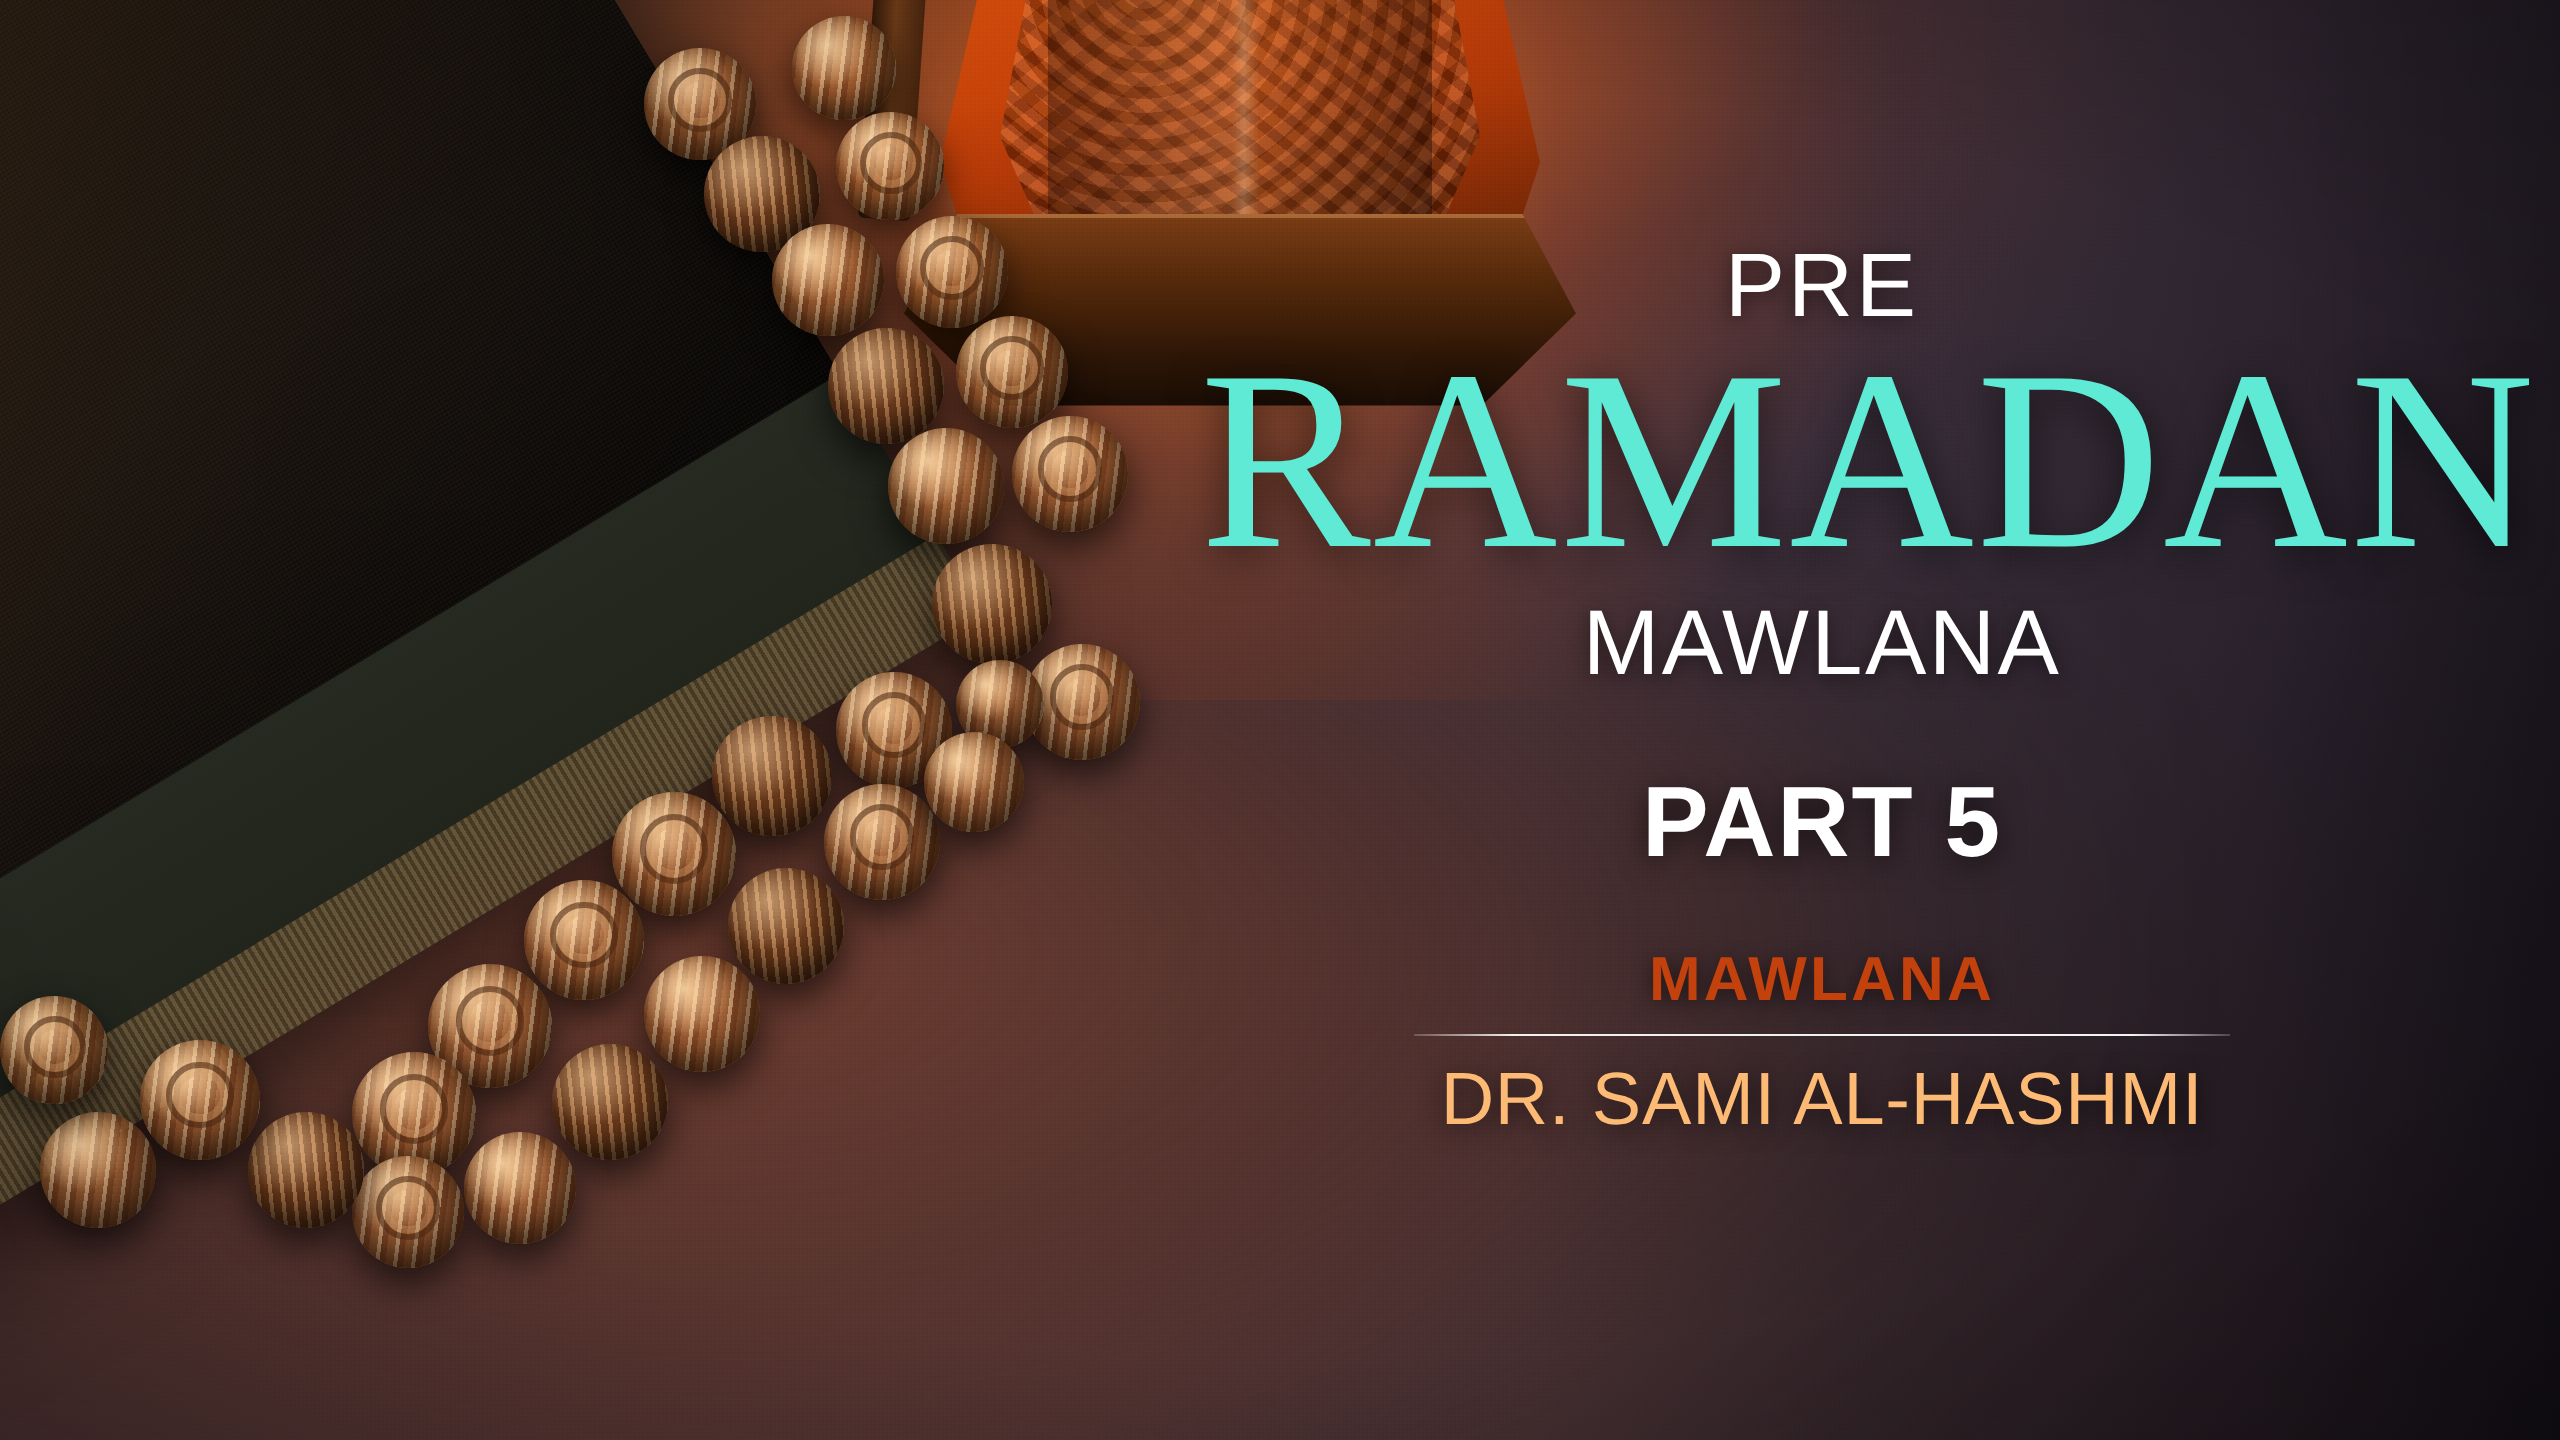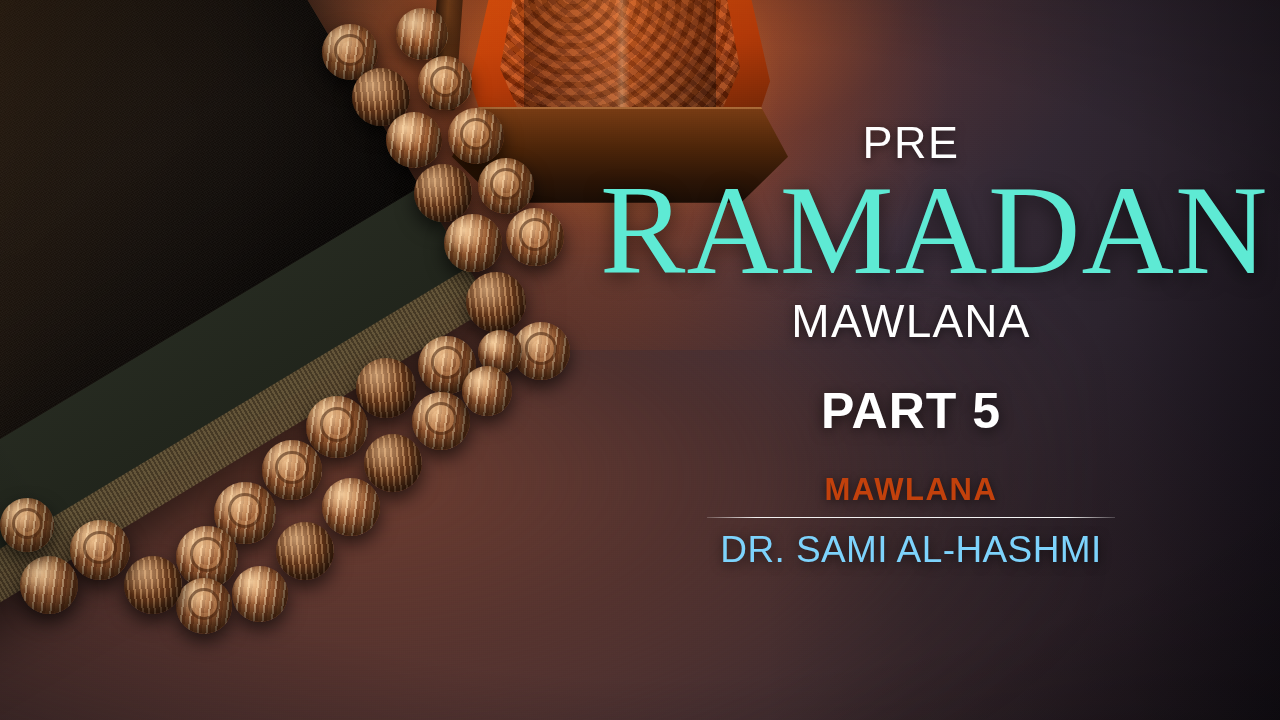--- a/index.html
+++ b/index.html
@@ -198,21 +198,21 @@
   .t-mawlana{
     color:#c2410c;font-size:31px;line-height:1;letter-spacing:1.6px;
     font-weight:700;margin-top:38px;
     text-shadow:0 2px 10px rgba(0,0,0,.55);
   }
   .divider{
     width:408px;height:1px;margin:12px auto 0 auto;
     background:linear-gradient(90deg, rgba(255,255,255,.18) 0%, rgba(255,255,255,.92) 12%, rgba(255,255,255,.95) 88%, rgba(255,255,255,.18) 100%);
   }
   .t-speaker{
-    color:#7dd3fc;font-size:37px;line-height:1;letter-spacing:.4px;
+    color:#fdba74;font-size:37px;line-height:1;letter-spacing:.4px;
     font-weight:500;margin-top:13px;
     text-shadow:0 2px 12px rgba(0,0,0,.6);
   }
 </style>
 </head>
 <body>
 
 <div id="stage">
 
   <div class="bg-base"></div>

